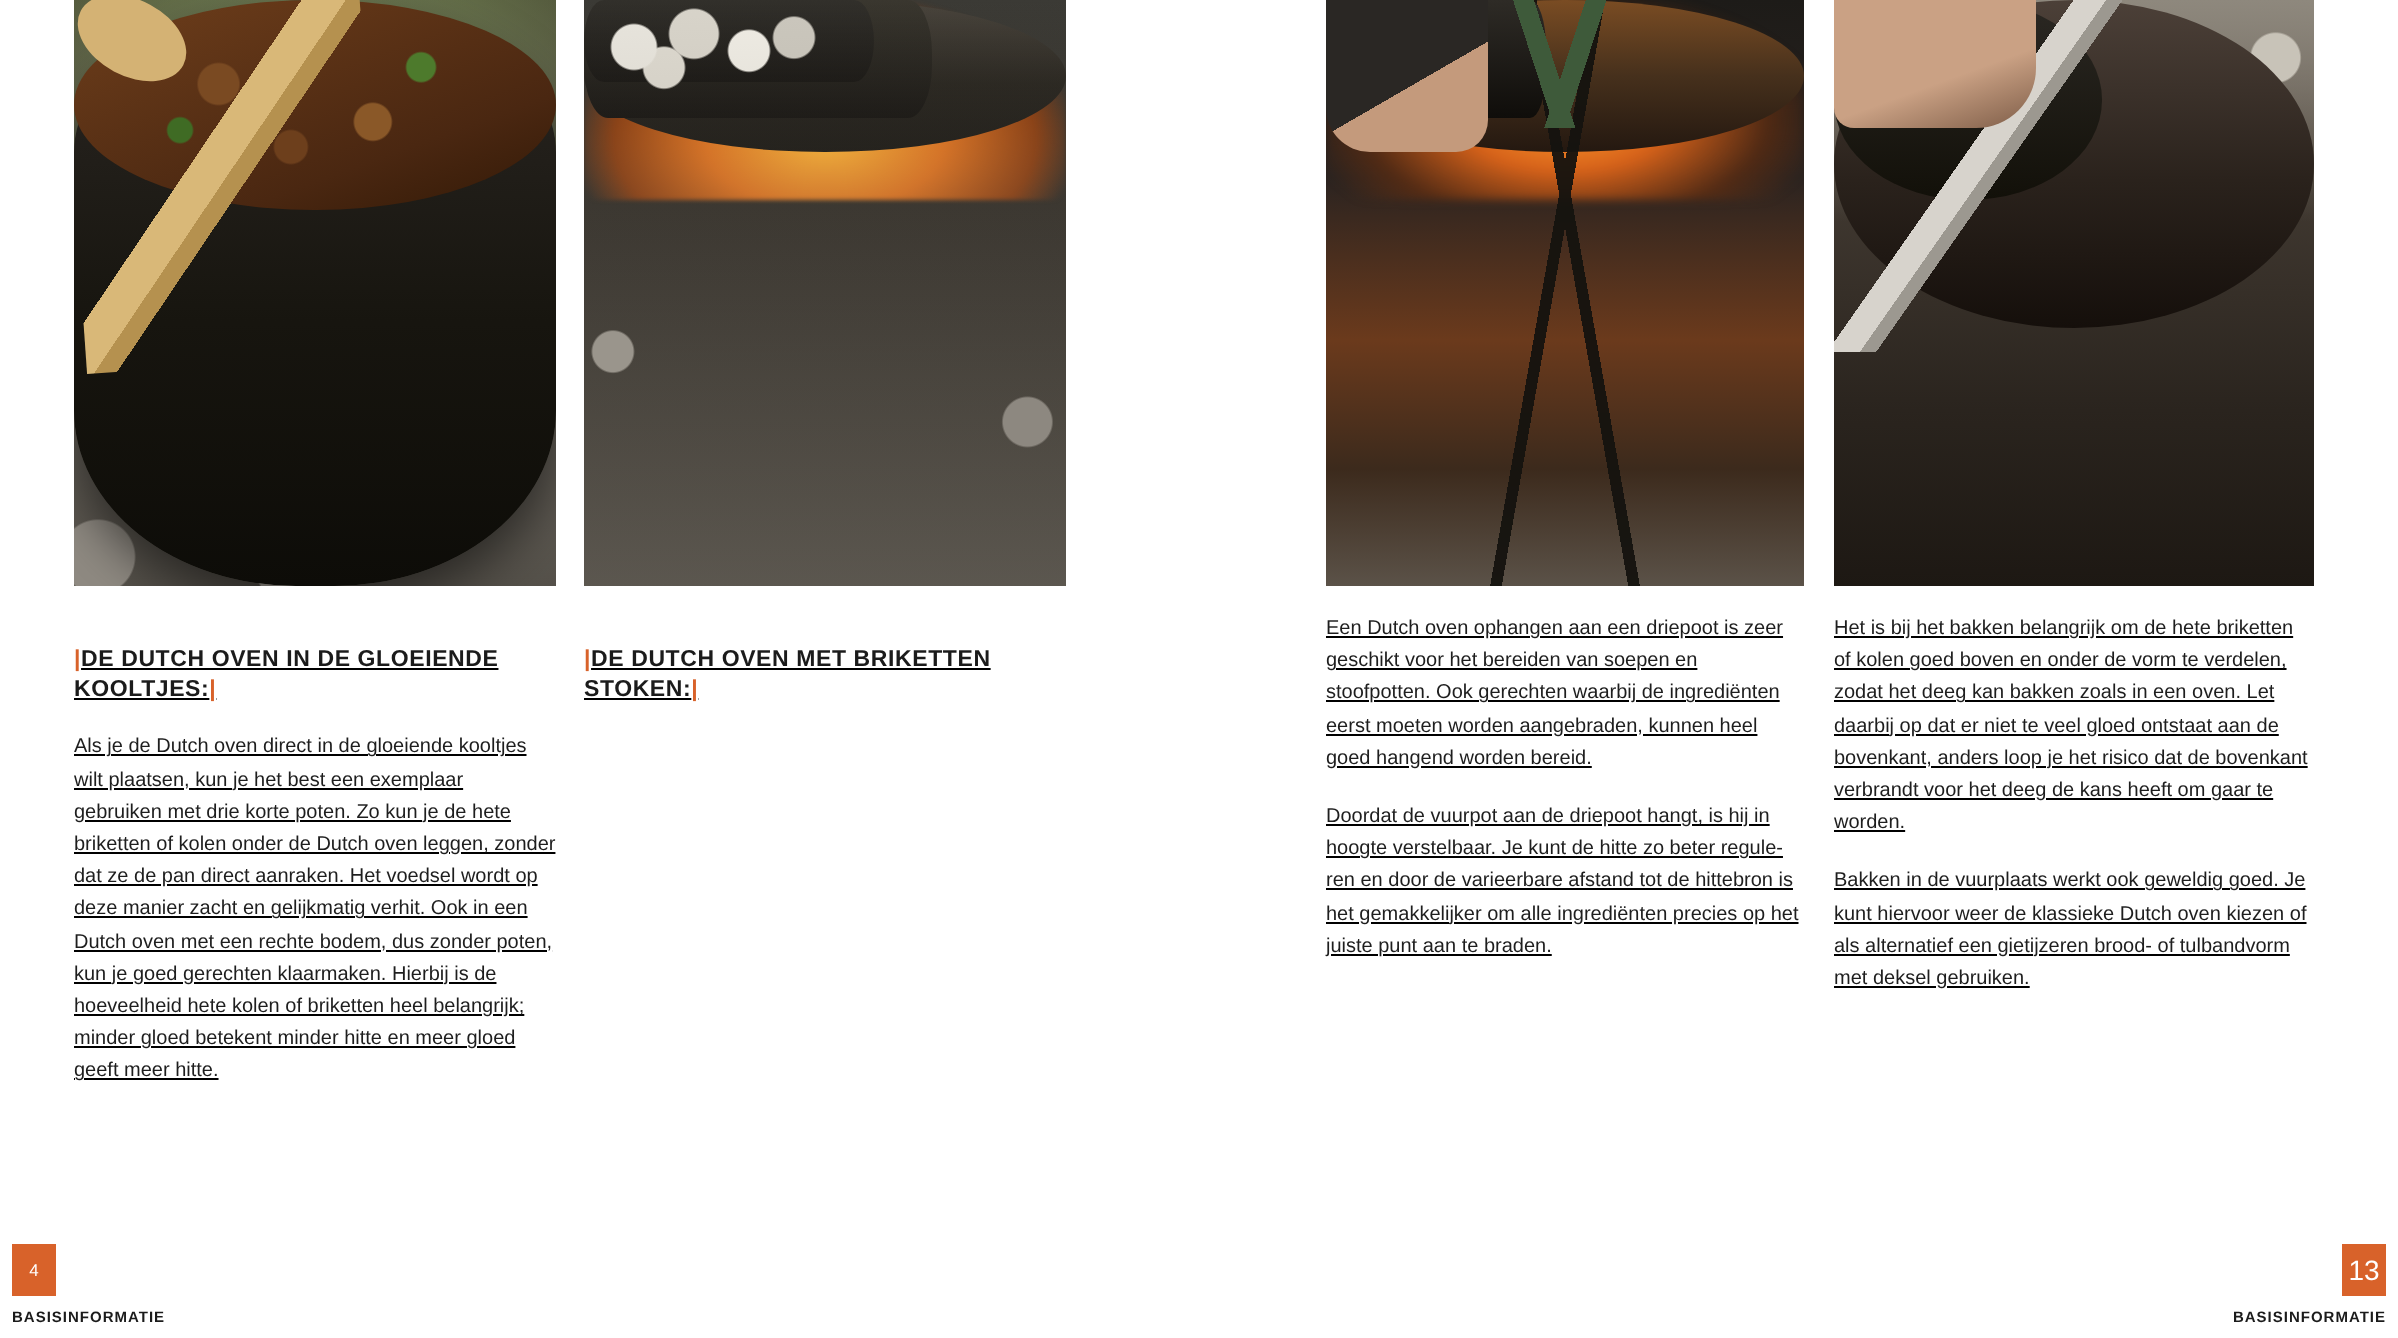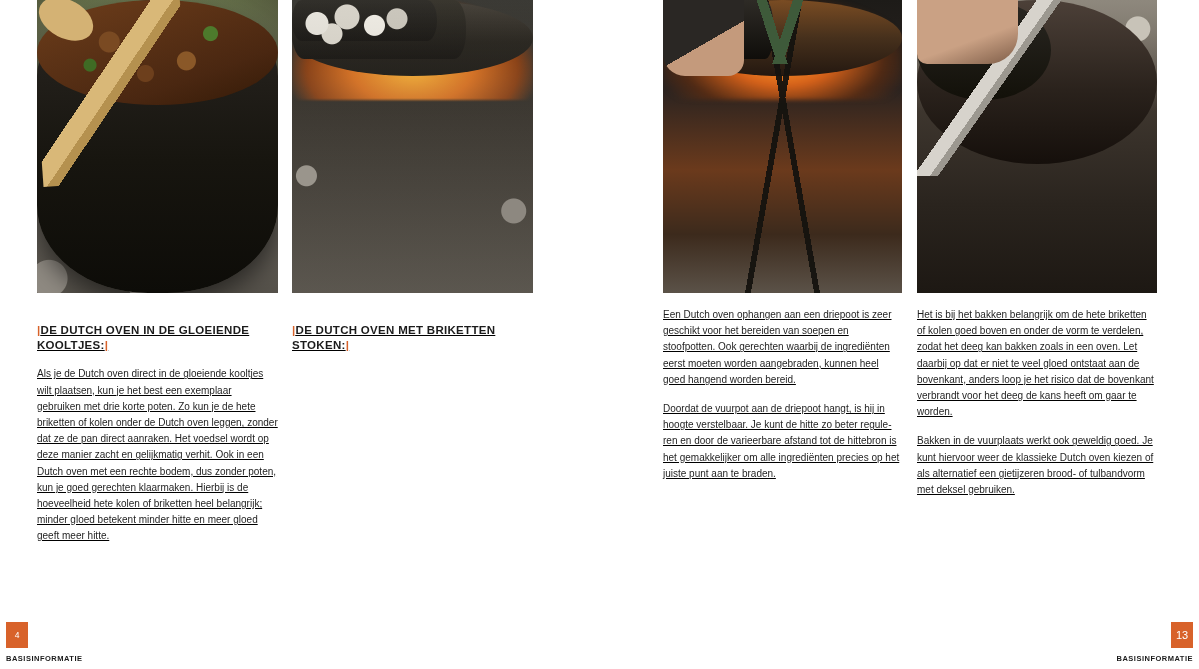--- a/index.html
+++ b/index.html
@@ -246,21 +246,21 @@
     color: #ffffff;
     font-size: 8.5px;
     display: flex; align-items: center; justify-content: center;
   }
   .footer-right {
     position: absolute;
     right: 6px; top: 622px;
     width: 22px; height: 26px;
     background: #d8622a;
     color: #ffffff;
-    font-size: 11px;
+    font-size: 14px;
     display: flex; align-items: center; justify-content: center;
   }
   .footer-label-left {
     position: absolute;
     left: 6px; top: 654px;
     font-size: 7.5px;
     font-weight: bold;
     letter-spacing: .5px;
     color: #1b1b1b;
   }

